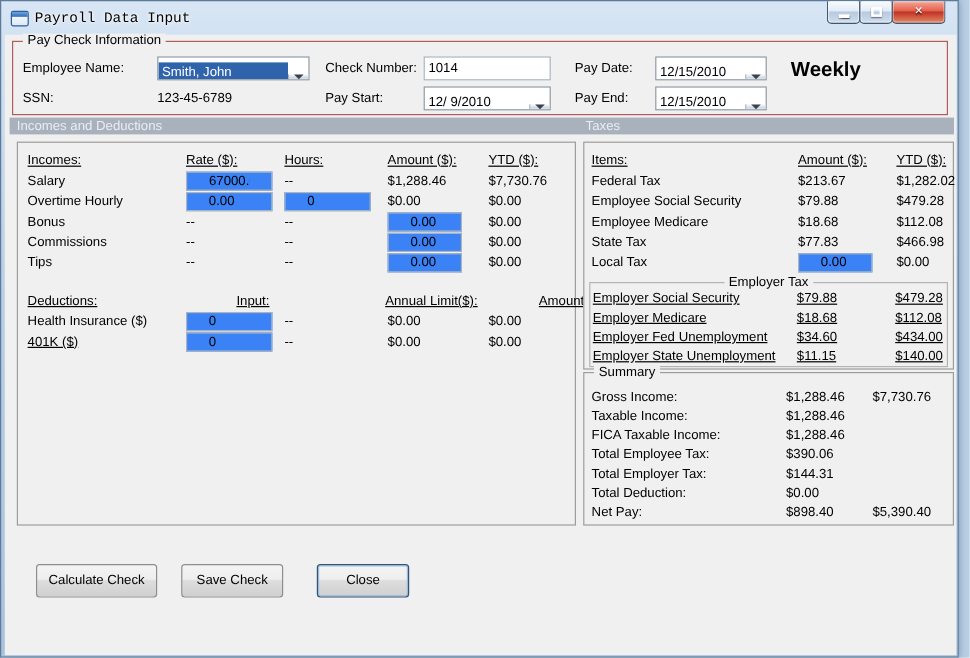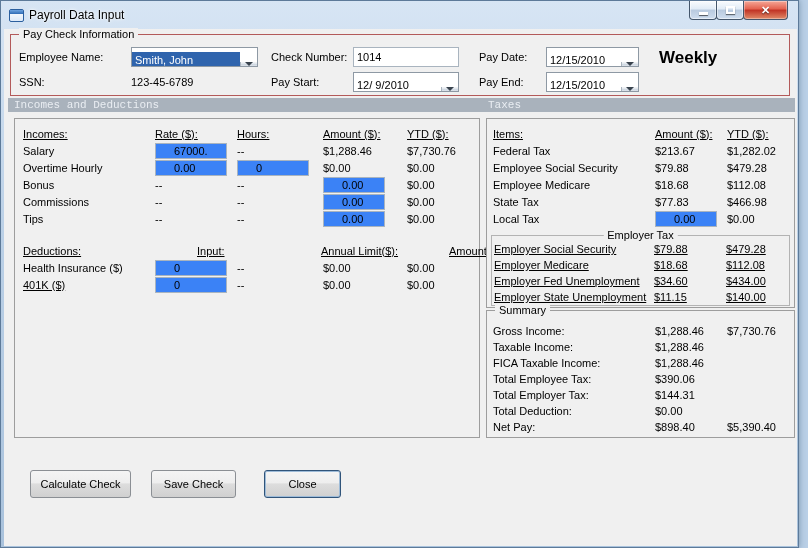--- a/index.html
+++ b/index.html
@@ -3,21 +3,21 @@
 <meta charset="utf-8">
 <style>
   * { margin:0; padding:0; box-sizing:border-box; }
   html,body { width:808px; height:548px; overflow:hidden; }
   body { background:#b9cfe6; font-family:"Liberation Sans", sans-serif; font-size:11px; color:#000; }
 
   
   .window { position:absolute; left:0; top:0; width:799px; height:548px;
     background:linear-gradient(#d7e5f4,#bcd1e7 40%,#a9c2dc); border:1px solid #5d7a99;
     box-shadow:0 0 6px rgba(40,70,100,.45); }
-  .titlebar { position:relative; height:28px; display:flex; align-items:center; padding-left:8px; }
+  .titlebar { position:relative; height:28px; display:flex; align-items:center; padding-left:8px;font-family:Liberation Mono, monospace; }
   .app-icon { width:15px; height:13px; margin-right:5px; border:1px solid #2b5f9e; border-radius:2px;
     background:linear-gradient(#ffffff,#dce9f8); position:relative; display:inline-block; }
   .app-icon::before { content:""; position:absolute; left:0; top:0; right:0; height:4px;
     background:linear-gradient(#6ea4e0,#2f6bb4); }
   .title-text { font-size:12px; color:#000; text-shadow:0 0 4px #fff,0 0 2px #fff; }
   .winbtns { position:absolute; right:10px; top:0; display:flex; }
   .winbtn { width:28px; height:19px; border:1px solid #44566b; border-top:none; border-radius:0 0 4px 4px;
     margin-left:-1px; display:flex; align-items:center; justify-content:center;
     background:linear-gradient(rgba(255,255,255,.85),rgba(235,243,250,.5) 45%,rgba(160,180,205,.55) 50%,rgba(205,220,238,.8));
     box-shadow:inset 0 0 0 1px rgba(255,255,255,.5); cursor:default; }
@@ -41,32 +41,32 @@
   .combo { position:absolute; height:20px; border:1px solid #8e99a4; background:#fff; display:flex; overflow:hidden;align-items:flex-end; }
   .combo .ctext { flex:1; padding:2px 3px 0 3px; white-space:nowrap; overflow:hidden; }
   .combo.sel .ctext { background:#2f64ad; color:#fff; }
   .carrow { width:17px; border-left:1px solid #aab4be; display:flex; align-items:center; justify-content:center;
     background:linear-gradient(#f4f6f8,#dfe5ec 48%,#cdd6e0 52%,#dee4eb); }
   .arrow-down { width:0; height:0; border-left:4px solid transparent; border-right:4px solid transparent;
     border-top:4px solid #39434e; }
 
   
   .band { position:absolute; left:4px; top:69px; width:787px; height:14px; background:#a9b2bc; }
-  .band-label { position:absolute; top:0; line-height:14px; color:#e9edf2;font-family:Liberation Mono, monospace; }
+  .band-label { position:absolute; top:0; line-height:14px; color:#e9edf2; }
 
   
   .panel { position:absolute; background:#f0f0f0; border:1px solid #9d9d9d; }
   .lpanel { left:10px; top:89px; width:466px; height:320px; padding-top:6px; }
   .rpanel { left:482px; top:89px; width:309px; height:190px; padding-top:6px; }
   .sumpanel { left:482px; top:281px; width:309px; height:128px; padding-top:12px; }
 
   .lrow { display:grid; grid-template-columns:132px 82px 86px 84px 1fr; align-items:center;
     height:17px; padding-left:8px; white-space:nowrap; }
   .rrow { display:grid; grid-template-columns:162px 72px 1fr; align-items:center;
-    height:17px; padding-left:6px; white-space:nowrap; }
+    height:17px; padding-left:6px; white-space:nowrap;gap:10px; }
   .srow { display:grid; grid-template-columns:162px 72px 1fr; align-items:center;
     height:16px; padding-left:6px; white-space:nowrap; }
   .gap { margin-top:15px;gap:42px; }
   .u { text-decoration:underline; }
 
   .tb2 { height:16px; border:1px solid #a9b4bf; background:#3b82f6; font-family:inherit; font-size:11px; padding:0 18px; }
   .w72 { width:72px; } .w62 { width:62px; }
 
   .empgroup { position:relative; margin:8px 4px 0 4px; height:71px; border:1px solid #b3b3b3; padding-top:5px;text-decoration:underline; }
   .empgroup .group-title { left:50%; transform:translateX(-50%); }

